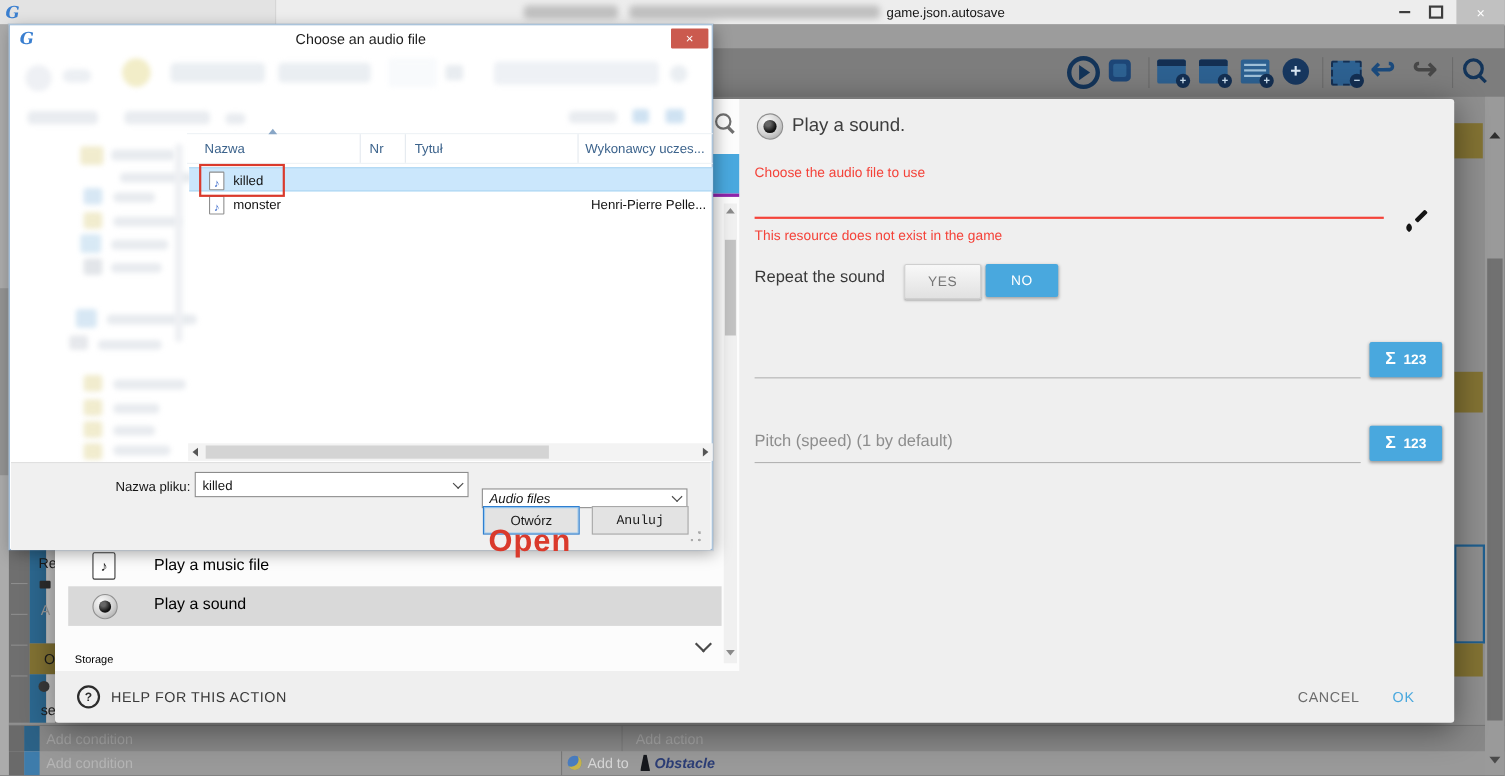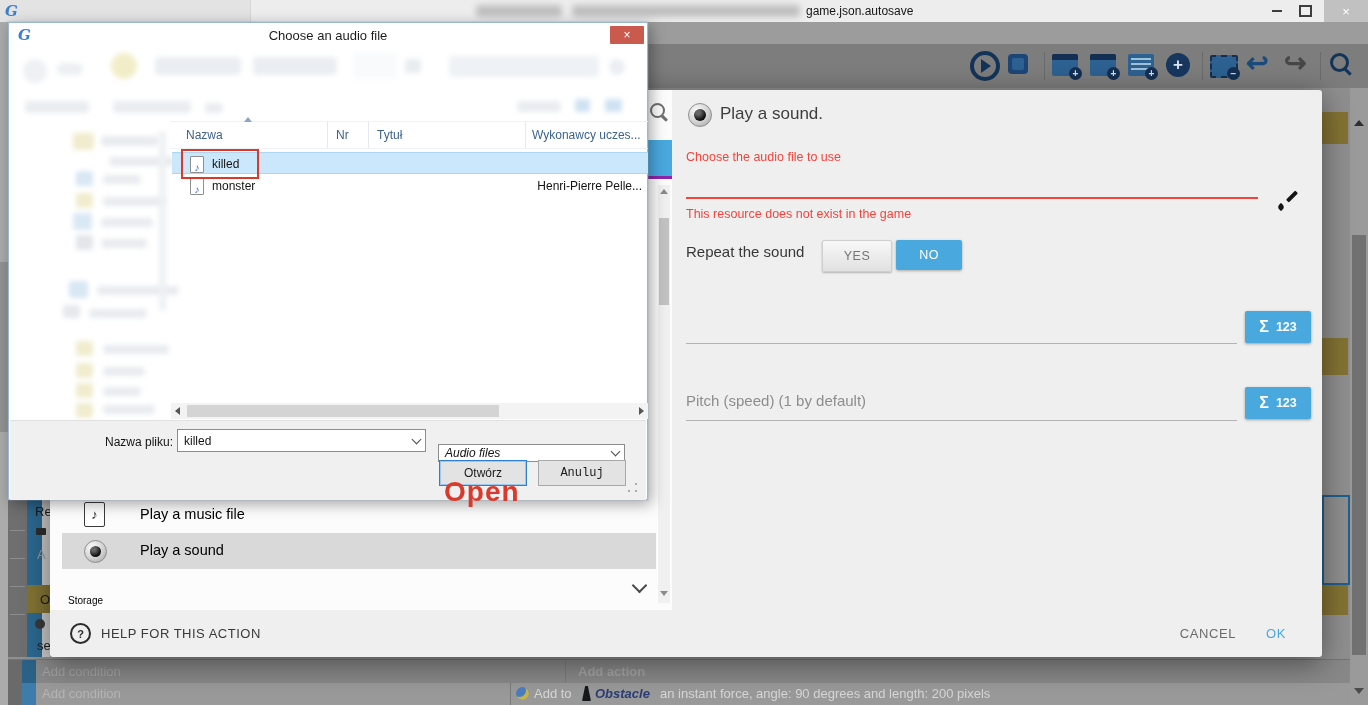--- a/index.html
+++ b/index.html
@@ -176,32 +176,31 @@
     <div class="abs" style="left:2px;top:147px;width:14px;height:420px;background:#717171;"></div>
     <div class="tri abs" style="left:4px;top:600px;border-left:5px solid transparent;border-right:5px solid transparent;border-top:6px solid #4a4a4a;"></div>
   </div>
 
   <div class="abs" style="left:0;top:659px;width:1368px;height:1px;background:#757575;"></div>
   <div class="abs" style="left:0;top:660px;width:1368px;height:23px;background:#888888;">
     <div class="abs" style="left:8px;top:0;width:14px;height:23px;background:#6a6a6a;"></div>
     <div class="abs" style="left:22px;top:0;width:14px;height:23px;background:#2c6287;"></div>
     <span class="abs txt evt-text" style="left:42px;top:4px;color:#a2a2a2;">Add condition</span>
     <div class="abs" style="left:565px;top:0;width:1px;height:23px;background:#7a7a7a;"></div>
-    <span class="abs txt evt-text" style="left:578px;top:4px;color:#a2a2a2;font-weight:bold;">Add action</span>
+    <span class="abs txt evt-text" style="left:578px;top:4px;color:#a2a2a2;">Add action</span>
   </div>
   <div class="abs" style="left:0;top:683px;width:1368px;height:22px;background:#999999;">
     <div class="abs" style="left:8px;top:0;width:14px;height:22px;background:#6a6a6a;"></div>
     <div class="abs" style="left:22px;top:0;width:14px;height:22px;background:#3e7cab;"></div>
     <span class="abs txt evt-text" style="left:42px;top:3px;color:#b5b5b5;">Add condition</span>
     <div class="abs" style="left:510px;top:0;width:1px;height:22px;background:#7a7a7a;"></div>
     <div class="abs" style="left:516px;top:4px;width:13px;height:13px;border-radius:50%;background:#4a7dc0;box-shadow:inset -3px -3px 0 #c8b44a;"></div>
     <span class="abs txt evt-text" style="left:534px;top:3px;color:#d6d6d6;">Add to</span>
     <div class="abs" style="left:582px;top:3px;width:9px;height:15px;background:#16181d;border-radius:3px 3px 1px 1px;clip-path:polygon(35% 0,65% 0,100% 100%,0 100%);"></div>
     <span class="abs txt evt-text" style="left:595px;top:3px;color:#2b3d75;font-weight:bold;font-style:italic;">Obstacle</span>
-    <span class="abs txt evt-text" style="left:660px;top:3px;color:#d6d6d6;">an instant force, angle: 90 degrees and length: 200 pixels</span>
   </div>
 
   <div class="abs" id="modal">
     <div class="abs" id="list-pane">
       <div class="abs mini-search" style="left:600px;top:13px;"></div>
       <div class="abs" style="left:598px;top:50px;width:24px;height:36px;background:var(--accent-blue,#49a8de);"></div>
       <div class="abs" style="left:598px;top:86px;width:24px;height:3px;background:var(--purple-tab,#8e24aa);"></div>
 
       <div class="abs" style="left:12px;top:410px;width:586px;height:31px;">
         <div class="abs music-ic" style="left:22px;top:2px;"><span>♪</span></div>

